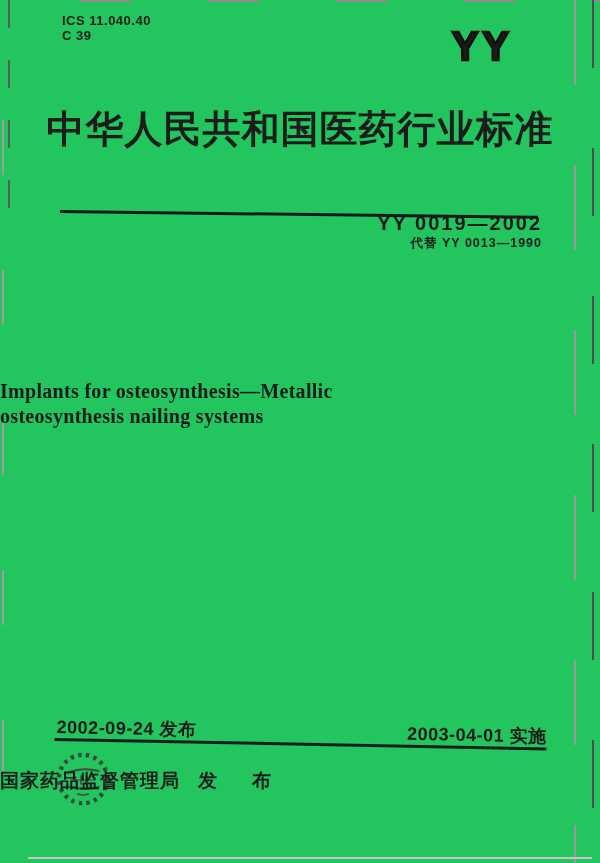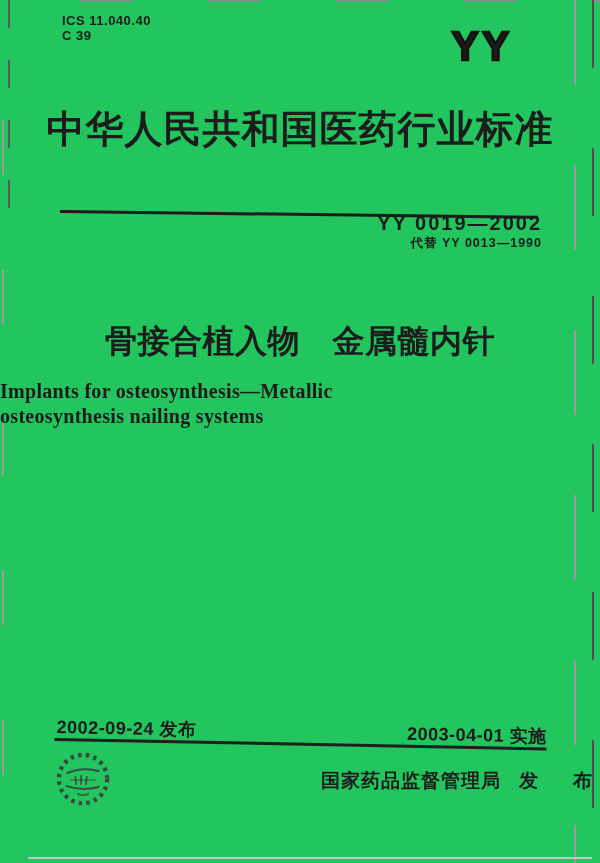--- a/index.html
+++ b/index.html
@@ -51,21 +51,21 @@
   .dates-band { position:absolute; left:55px; top:712px; width:492px; height:42px;
     transform:rotate(1.1deg); transform-origin:left top; }
   .issue-date { position:absolute; left:2px; top:3px; font-size:18px; font-weight:bold;
     letter-spacing:0.5px; }
   .impl-date { position:absolute; right:0; top:3px; font-size:18px; font-weight:bold;
     letter-spacing:0.5px; }
   .footer-rule { position:absolute; left:0; right:0; top:26px; height:3px; background:#1f1f1f; }
 
   
   .seal { position:absolute; left:54px; top:751px; width:58px; height:58px; }
-  .publisher-row { position:absolute; left:0; right:0; top:768px; text-align:right;
+  .publisher-row { position:absolute; left:0; right:0; top:768px; text-align:left;
     font-size:19px; font-weight:bold; letter-spacing:1px; white-space:nowrap; }
   .publish-label { display:inline-block; margin-left:18px; letter-spacing:8px; }
 </style>
 </head>
 <body>
 
 <div class="page">
 
   <div class="edge edge-top"></div>
   <div class="edge edge-left-outer"></div>
@@ -83,21 +83,20 @@
 
   <div class="org-title">中华人民共和国医药行业标准</div>
 
   <div class="std-block">
     <div class="std-number">YY 0019—2002</div>
     <div class="replaces">代替 YY 0013—1990</div>
   </div>
 
   <div class="header-rule"></div>
 
-  <div class="title-cn">骨接合植入物　金属髓内针</div>
 
   <div class="title-en">
     <div>Implants for osteosynthesis—Metallic</div>
     <div>osteosynthesis nailing systems</div>
   </div>
 
   <div class="dates-band">
     <div class="issue-date">2002-09-24 发布</div>
     <div class="impl-date">2003-04-01 实施</div>
     <div class="footer-rule"></div>

